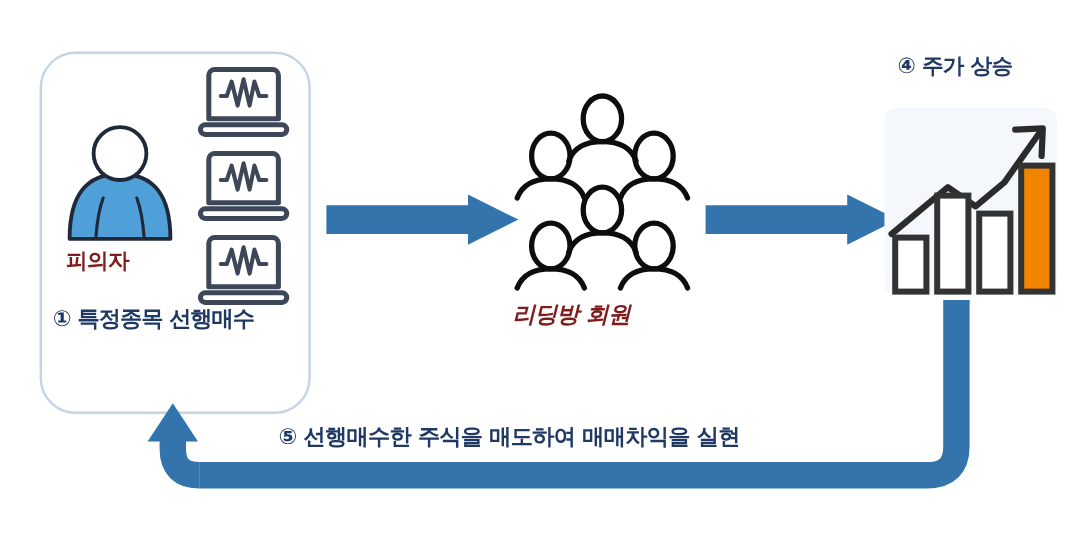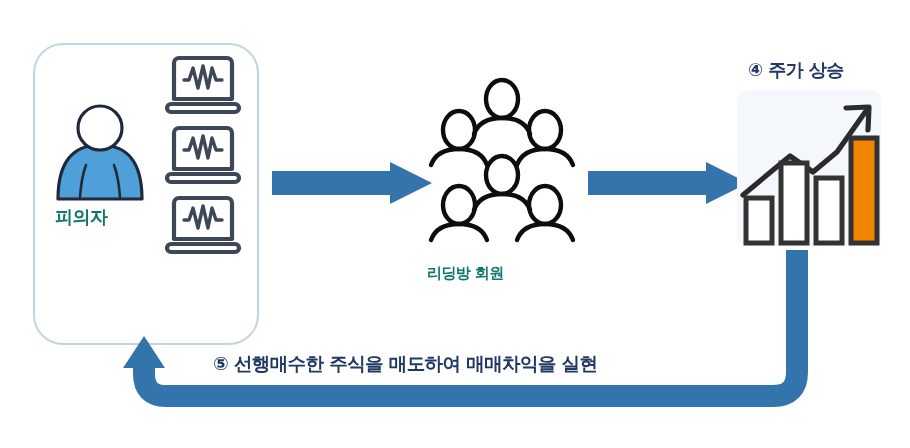--- a/index.html
+++ b/index.html
@@ -26,21 +26,21 @@
     top: 43px;
     width: 226px;
     height: 302px;
     border: 2.5px solid #c2d4e6;
     border-radius: 30px;
     background: #ffffff;
     box-sizing: border-box;
   }
 
   .label-black {
-    color: #0f766e;
+    color: #7f1d1d;
     font-weight: bold;
     white-space: nowrap;
     text-align: center;
   }
   .label-navy {
     color: #1f3864;
     font-weight: bold;
     white-space: nowrap;
   }
 
@@ -65,32 +65,33 @@
     letter-spacing: -0.6px;
   }
   #step3-label {
     left: 593px;
     top: 140px;
     font-size: 18px;
     letter-spacing: -0.6px;
   }
   #step4-label {
     left: 748px;
-    top: 58px;
+    top: 43px;
     font-size: 18px;
     letter-spacing: -0.6px;
   }
   #members-label {
     left: 427px;
-    top: 264px;
-    font-size: 15px;
-    letter-spacing: -0.6px;
+    top: 249px;
+    font-size: 19px;
+    letter-spacing: -0.6px;
+    font-style: italic;
   }
   #step5-label {
-    left: 213px;
+    left: 232px;
     top: 351px;
     font-size: 18.5px;
     letter-spacing: -0.6px;
   }
 
   svg { display: block; overflow: visible; }
 </style>
 </head>
 <body>
 
@@ -129,20 +130,21 @@
   <div class="abs" style="left:167px; top:192px; width:72px; height:66px;">
     <svg width="72" height="66" viewBox="0 0 72 66">
       <path d="M12 6 h48 a5 5 0 0 1 5 5 v36 h-58 v-36 a5 5 0 0 1 5 -5 z" fill="#ffffff" stroke="#3d4758" stroke-width="4.2" stroke-linejoin="round"></path>
       <path d="M4 52 h64 a4 4 0 0 1 4 4 a4 4 0 0 1 -4 4 h-64 a4 4 0 0 1 -4 -4 a4 4 0 0 1 4 -4 z" fill="#ffffff" stroke="#3d4758" stroke-width="4.2" stroke-linejoin="round"></path>
       <path d="M17 28 h5 l4 -12 l5 20 l5 -22 l5 22 l4 -20 l4 12 h6" fill="none" stroke="#3d4758" stroke-width="3.4" stroke-linecap="round" stroke-linejoin="round"></path>
     </svg>
   </div>
 
   <div id="suspect-label" class="abs label-black">피의자</div>
 
+  <div id="step1-label" class="abs label-navy">① 특정종목 선행매수</div>
 
   <div class="abs" style="left:272px; top:162px; width:160px; height:42px;">
     <svg width="160" height="42" viewBox="0 0 160 42">
       <path d="M0 9 h118 v-9 l42 21 l-42 21 v-9 h-118 z" fill="#3374ad"></path>
     </svg>
   </div>
 
   <div class="abs" style="left:412px; top:78px; width:180px; height:165px;">
     <svg width="180" height="165" viewBox="0 0 180 165">
       <g fill="none" stroke="#0d0d0d" stroke-width="4.4" stroke-linecap="round" stroke-linejoin="round">

